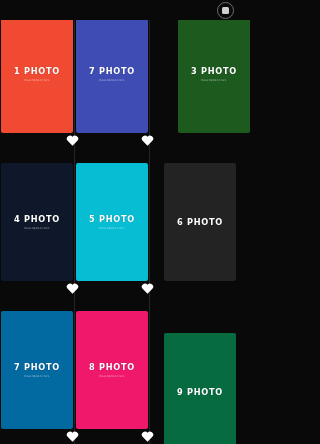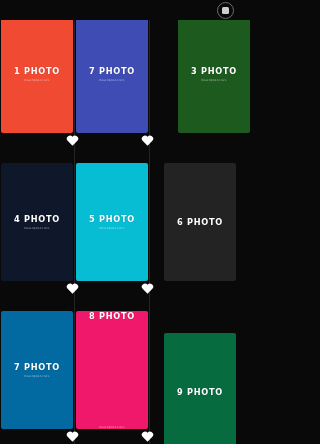--- a/index.html
+++ b/index.html
@@ -163,21 +163,21 @@
         <div class="card-sub">Description Here</div>
       </div>
       <span class="heart">
         <svg viewBox="0 0 24 22">
             <path d="M12 21.5 2.6 12.1A5.8 5.8 0 0 1 12 5.2a5.8 5.8 0 0 1 9.4 6.9z" fill="#ffffff"></path>
           </svg>
       </span>
     </div>
 
     <div class="cell">
-      <div class="card" style="background: rgb(240, 24, 106); justify-content: space-between;">
+      <div class="card" style="background: rgb(240, 24, 106);">
         <div class="card-title">8 PHOTO</div>
         <div class="card-sub">Description Here</div>
       </div>
       <span class="heart">
         <svg viewBox="0 0 24 22">
             <path d="M12 21.5 2.6 12.1A5.8 5.8 0 0 1 12 5.2a5.8 5.8 0 0 1 9.4 6.9z" fill="#ffffff"></path>
           </svg>
       </span>
     </div>
 

